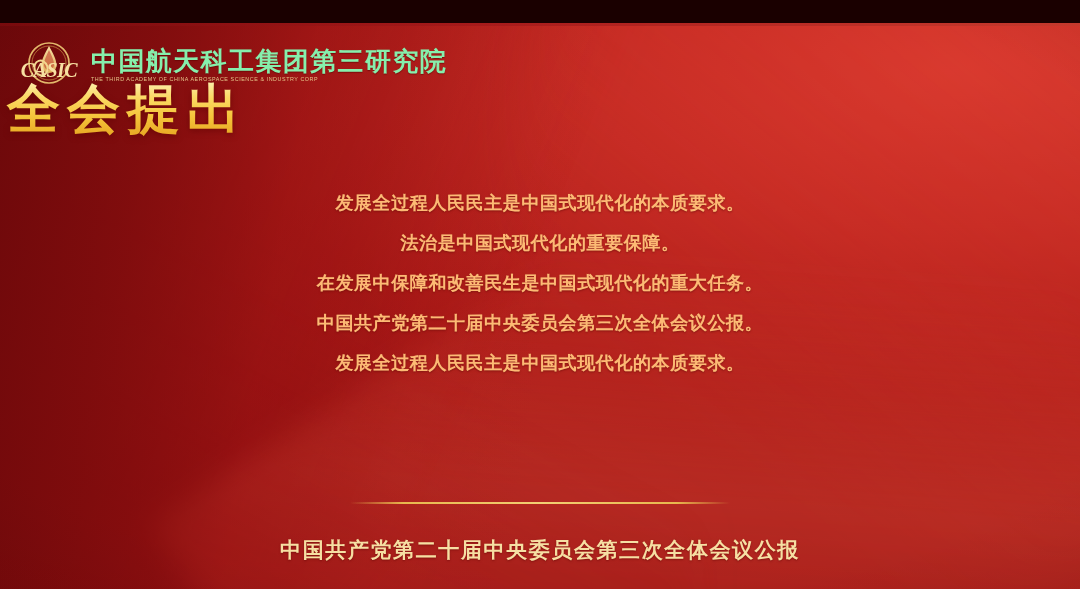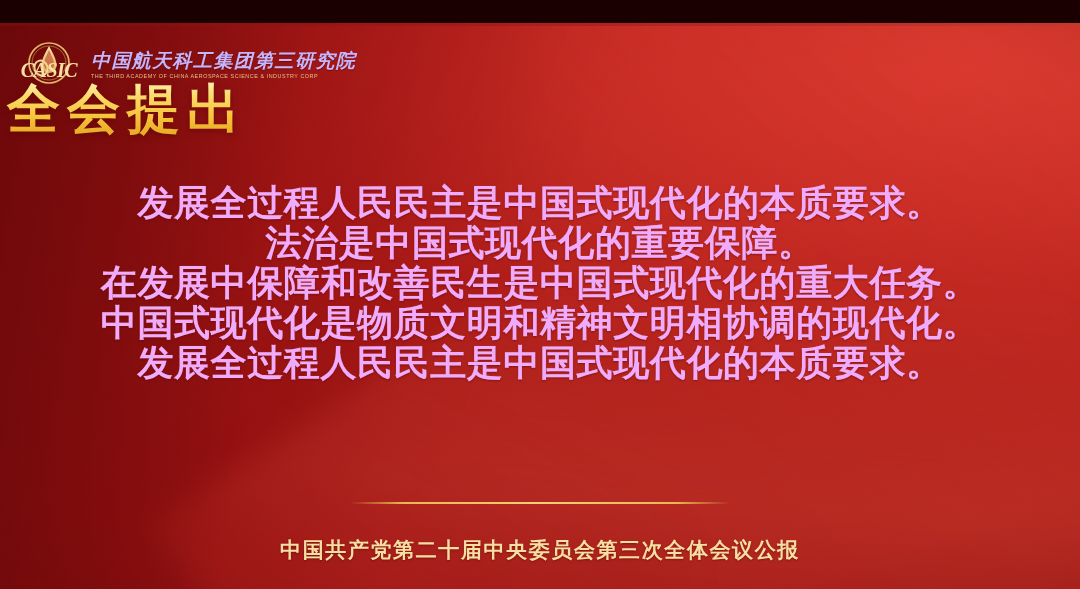--- a/index.html
+++ b/index.html
@@ -108,28 +108,27 @@
     gap: 9px;
     z-index: 6;
   }
   .logo-mark {
     width: 66px;
     height: 56px;
     flex: 0 0 auto;
   }
   .logo-text { display: flex; flex-direction: column; gap: 1px; }
   .logo-cn {
-    font-size: 19px;
+    font-size: 26px;
     font-weight: bold;
     letter-spacing: 1.4px;
-    color: #c4b5fd;
+    color: #86efac;
     line-height: 1.08;
     white-space: nowrap;
     text-shadow: 0 1px 1px rgba(90,0,0,.55);
-    font-style: italic;
   }
   .logo-en {
     font-size: 5.4px;
     letter-spacing: .55px;
     color: #e6c489;
     line-height: 1.15;
     white-space: nowrap;
     transform: scaleY(1.05);
     transform-origin: left center;
   }
@@ -155,25 +154,25 @@
 
   
   .body-lines {
     position: absolute;
     left: 0; right: 0;
     top: 160px;
     z-index: 5;
     text-align: center;
   }
   .body-line {
-    font-size: 36px;
+    font-size: 18px;
     font-weight: bold;
     letter-spacing: .6px;
     line-height: 40px;
-    color: #f0abfc;
+    color: #fdba74;
     text-shadow: 0 1px 2px rgba(95,3,3,.55), 0 0 1px rgba(255,228,160,.35);
     white-space: nowrap;
   }
 
   
   .footer {
     position: absolute;
     left: 0; right: 0;
     bottom: 48px;
     z-index: 5;
@@ -231,21 +230,21 @@
       <div class="logo-en">THE THIRD ACADEMY OF CHINA AEROSPACE SCIENCE &amp; INDUSTRY CORP</div>
     </div>
   </div>
 
   <div class="title">全会提出</div>
 
   <div class="body-lines">
     <div class="body-line">发展全过程人民民主是中国式现代化的本质要求。</div>
     <div class="body-line">法治是中国式现代化的重要保障。</div>
     <div class="body-line">在发展中保障和改善民生是中国式现代化的重大任务。</div>
-    <div class="body-line">中国式现代化是物质文明和精神文明相协调的现代化。</div>
+    <div class="body-line">中国共产党第二十届中央委员会第三次全体会议公报。</div>
     <div class="body-line">发展全过程人民民主是中国式现代化的本质要求。</div>
   </div>
 
   <div class="footer">
     <div class="divider"></div>
     <div class="footer-text">中国共产党第二十届中央委员会第三次全体会议公报</div>
   </div>
 
 </div>
 

